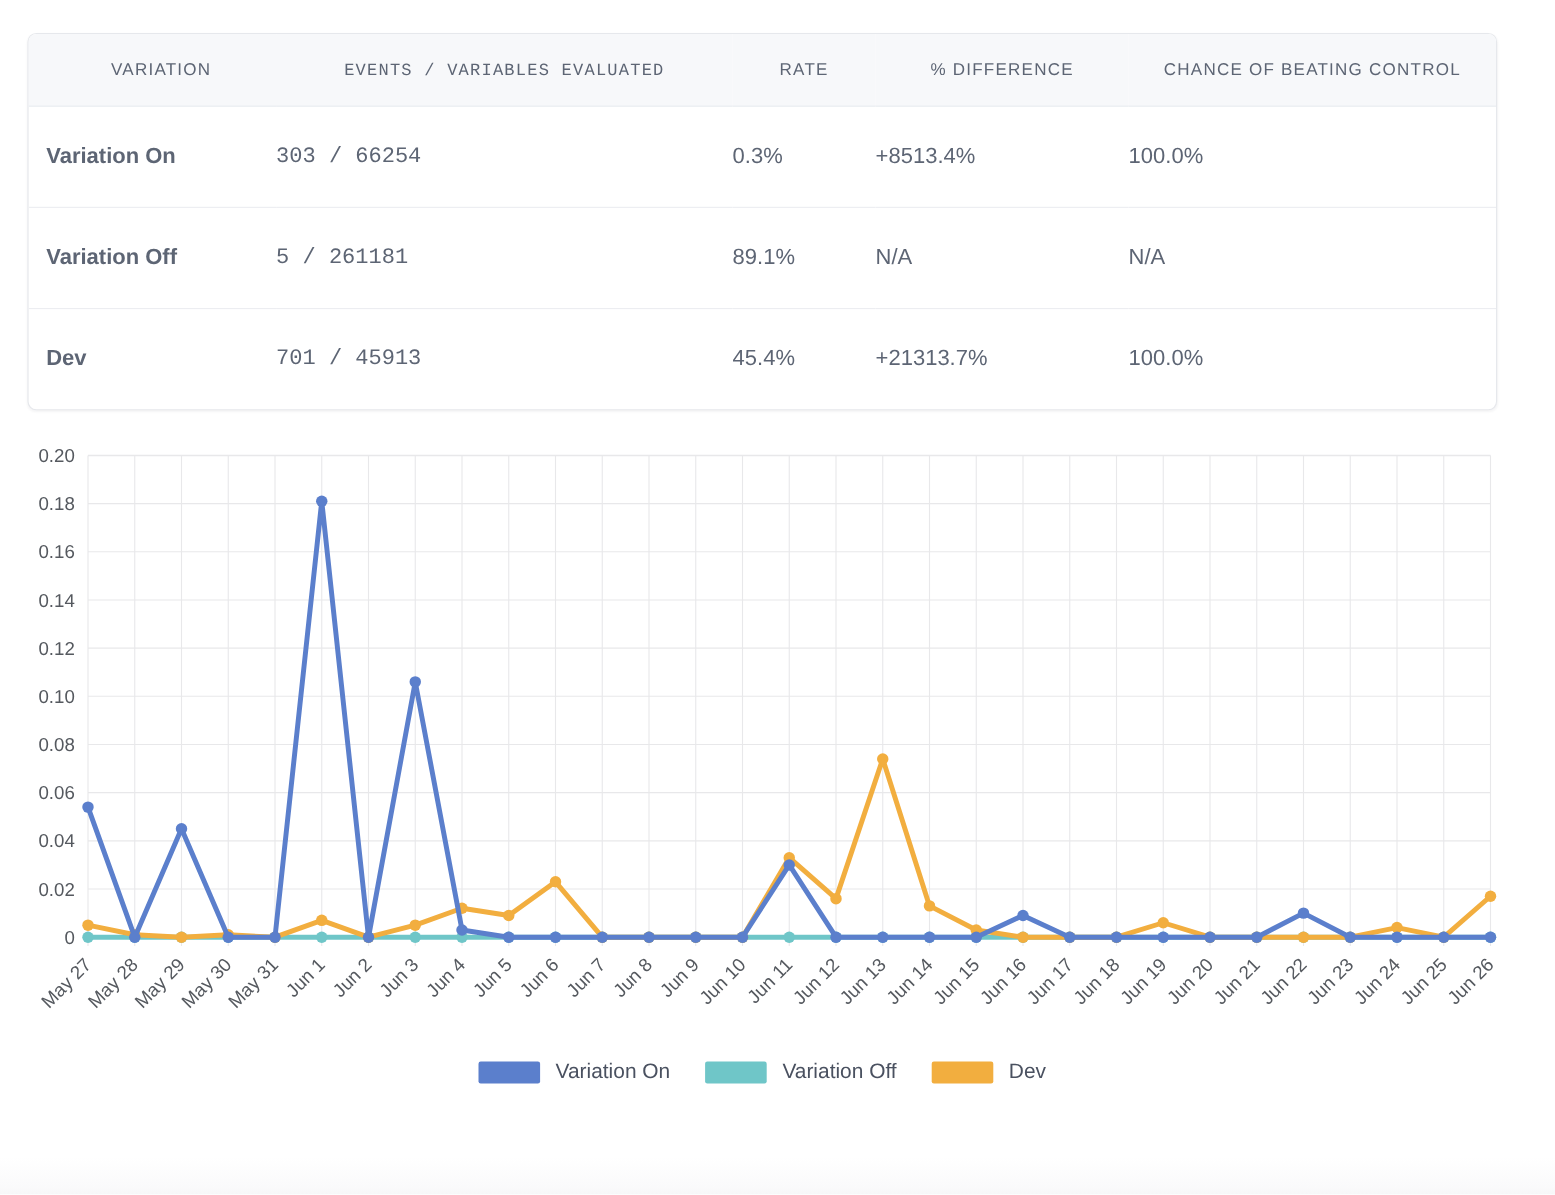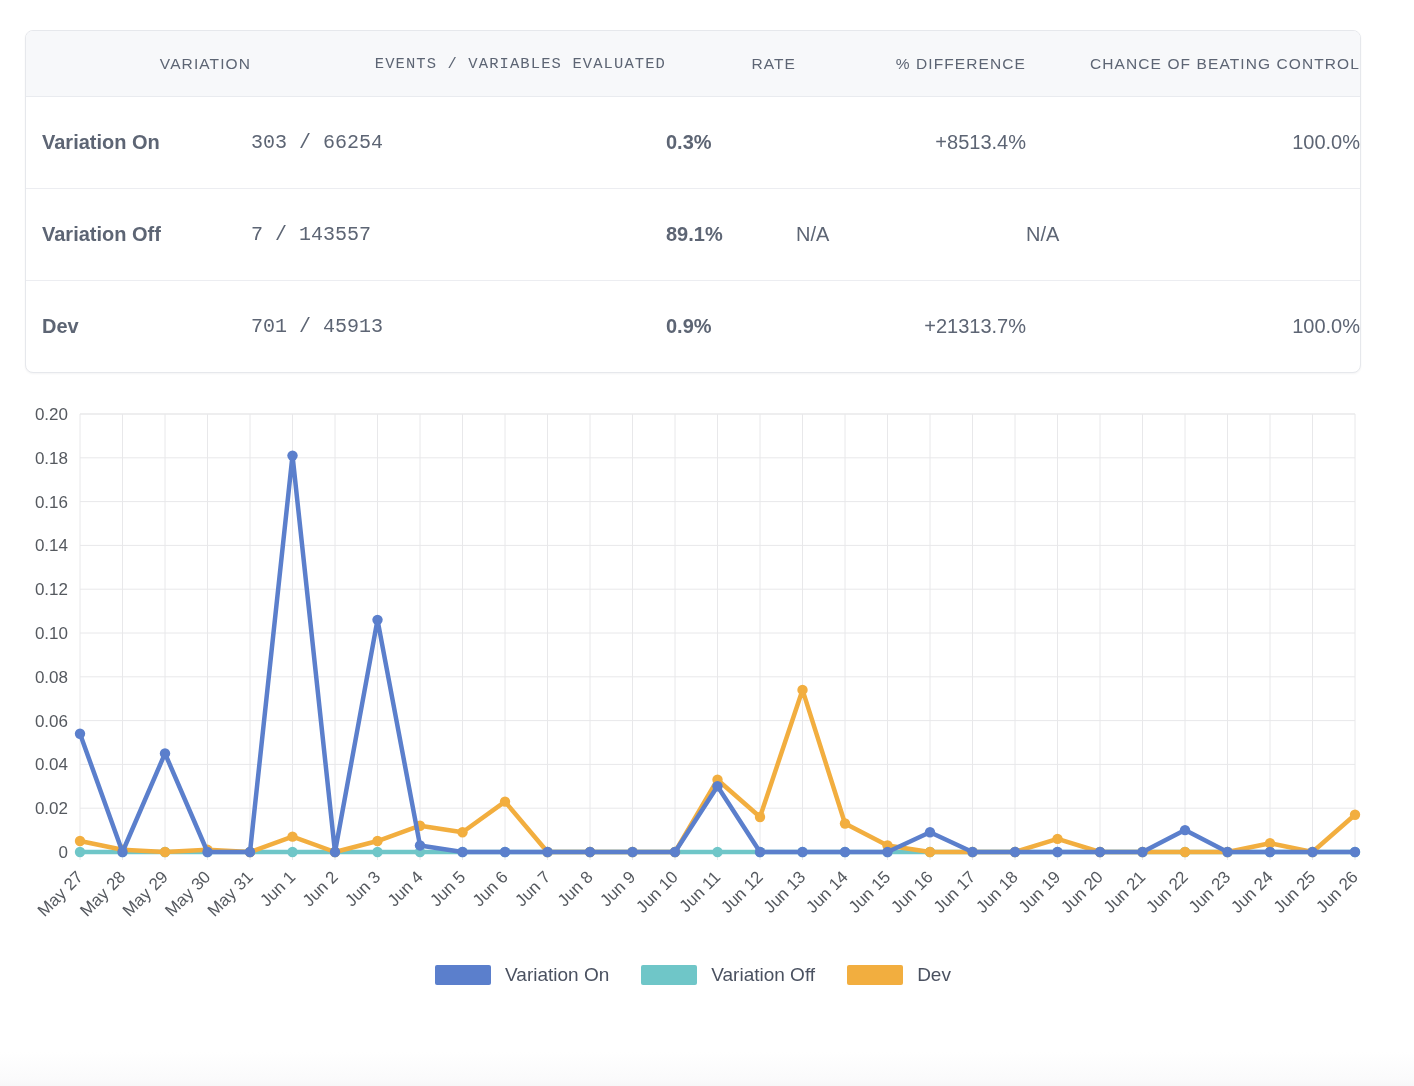--- a/index.html
+++ b/index.html
@@ -26,42 +26,42 @@
     box-shadow: 0 1px 2px rgba(30,40,60,0.05);
     overflow: hidden;
   }
   .res-table { width: 100%; border-collapse: collapse; table-layout: fixed; }
   .res-table thead th {
     background: #f7f8fa;
     color: #5d6574;
     font-size: 15.5px;
     font-weight: 400;
     letter-spacing: 1.1px;
-    text-align: right;
+    text-align: center;
     padding: 24px 0 23px 0;
     border-bottom: 1px solid #e9ebef;
     white-space: nowrap;
   }
   .res-table tbody td {
     font-size: 20px;
     color: #5d6574;
     padding: 34px 0 34px 0;
     border-bottom: 1px solid #ecedf1;
     vertical-align: middle;
     white-space: nowrap;
   }
   .res-table tbody tr:last-child td { border-bottom: none; }
   .col-variation { width: 225px; padding-left: 16px !important; }
   .col-events    { width: 415px; font-family: Liberation Mono, monospace; }
-  .col-rate      { width: 130px; font-weight: bold; }
+  .col-rate      { width: 130px; }
   .col-diff      { width: 230px; margin-left: 23px; }
   .col-chance    { width: auto; }
   th.col-variation, td.col-variation { padding-left: 16px; }
   .cell-variation { font-weight: bold; color: #1f2430; font-size: 20.5px; }
-  .pos { color: #3dbb9a; text-align: right; }
+  .pos { color: #3dbb9a; }
   .neutral { color: #5d6574; }
 
   
   .chart-card {
     position: absolute;
     left: 25px; top: 392px;
     width: 1336px; height: 640px;
     background: #ffffff;
   }
   .plot-wrap { position: absolute; left: 0; top: 0; width: 1336px; height: 560px; }
@@ -105,29 +105,29 @@
       <tbody>
         <tr>
           <td class="col-variation cell-variation">Variation On</td>
           <td class="col-events">303 / 66254</td>
           <td class="col-rate">0.3%</td>
           <td class="col-diff pos">+8513.4%</td>
           <td class="col-chance pos">100.0%</td>
         </tr>
         <tr>
           <td class="col-variation cell-variation">Variation Off</td>
-          <td class="col-events">7 / 143557</td>
+          <td class="col-events">5 / 261181</td>
           <td class="col-rate">89.1%</td>
           <td class="col-diff neutral">N/A</td>
           <td class="col-chance neutral">N/A</td>
         </tr>
         <tr>
           <td class="col-variation cell-variation">Dev</td>
           <td class="col-events">701 / 45913</td>
-          <td class="col-rate">0.9%</td>
+          <td class="col-rate">45.4%</td>
           <td class="col-diff pos">+21313.7%</td>
           <td class="col-chance pos">100.0%</td>
         </tr>
       </tbody>
     </table>
   </div>
 
   <div class="chart-card">
     <div class="plot-wrap">
       <svg class="plot-svg" id="chart-svg" width="1336" height="560" viewBox="0 0 1336 560">

